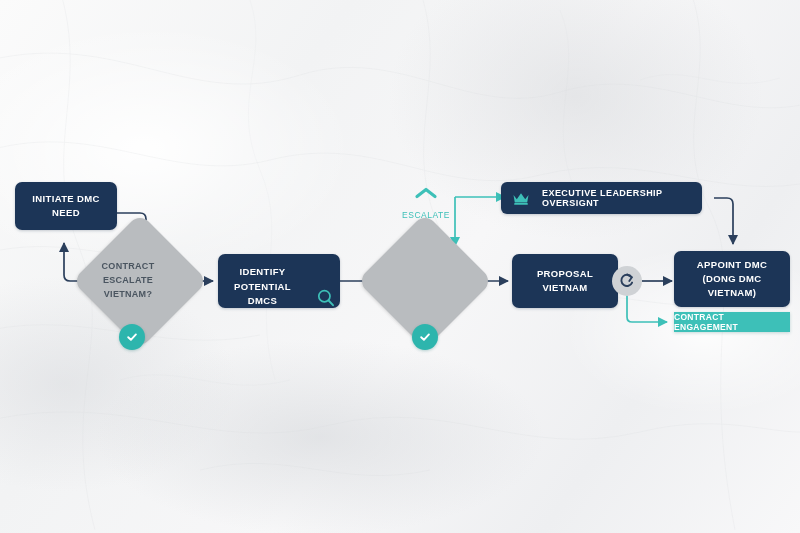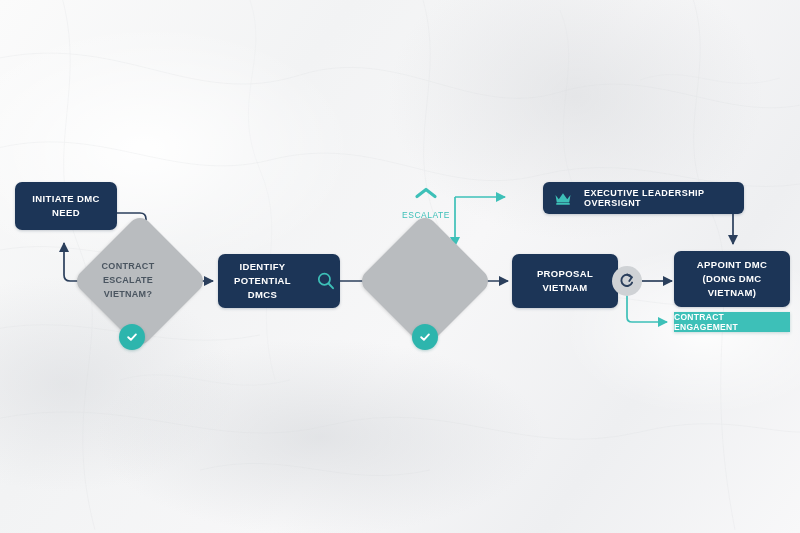--- a/index.html
+++ b/index.html
@@ -52,20 +52,21 @@
     font-weight: bold;
     letter-spacing: 0.35px;
     line-height: 1.5;
     box-shadow: 0 1px 3px rgba(20,40,70,0.22);
   }
   .proc .label { padding: 0 6px; }
 
   .proc-with-icon {
     justify-content: center;
     gap: 9px;
+    align-items: flex-end;
   }
 
   .diamond {
     width: 96px;
     height: 96px;
     background: #b9bcbf;
     border-radius: 12px;
     transform: rotate(45deg);
     box-shadow: 0 1px 3px rgba(60,60,60,0.18);
   }
@@ -249,21 +250,21 @@
     </svg>
   </div>
 
   <div class="chevron-up" style="left:414px; top:186px;">
     <svg width="24" height="14" viewBox="0 0 24 14">
       <path d="M3,10.5 L12,3.5 L21,10.5" fill="none" stroke="#3dc0b8" stroke-width="3.2" stroke-linecap="round" stroke-linejoin="round"></path>
     </svg>
   </div>
   <div class="escalate-label" style="left:394px; top:210px; width:64px;">ESCALATE</div>
 
-  <div class="node exec-bar" style="left:543px; top:182px; width:201px; height:32px;">
+  <div class="node exec-bar" style="left:501px; top:182px; width:201px; height:32px;">
     <svg width="18" height="15" viewBox="0 0 18 15" style="flex:none;">
       <path d="M1.5,4 L4.8,8.2 L9,2.2 L13.2,8.2 L16.5,4 L15.2,11.5 L2.8,11.5 Z" fill="#3dc0b8"></path>
       <rect x="2.2" y="12.1" width="13.6" height="1.7" rx="0.6" fill="#3dc0b8"></rect>
     </svg>
     <span>EXECUTIVE LEADERSHIP OVERSIGNT</span>
   </div>
 
   <div class="node proc" style="left:512px; top:254px; width:106px; height:54px;">
     <div class="label">
       <span>PROPOSAL</span><br>

